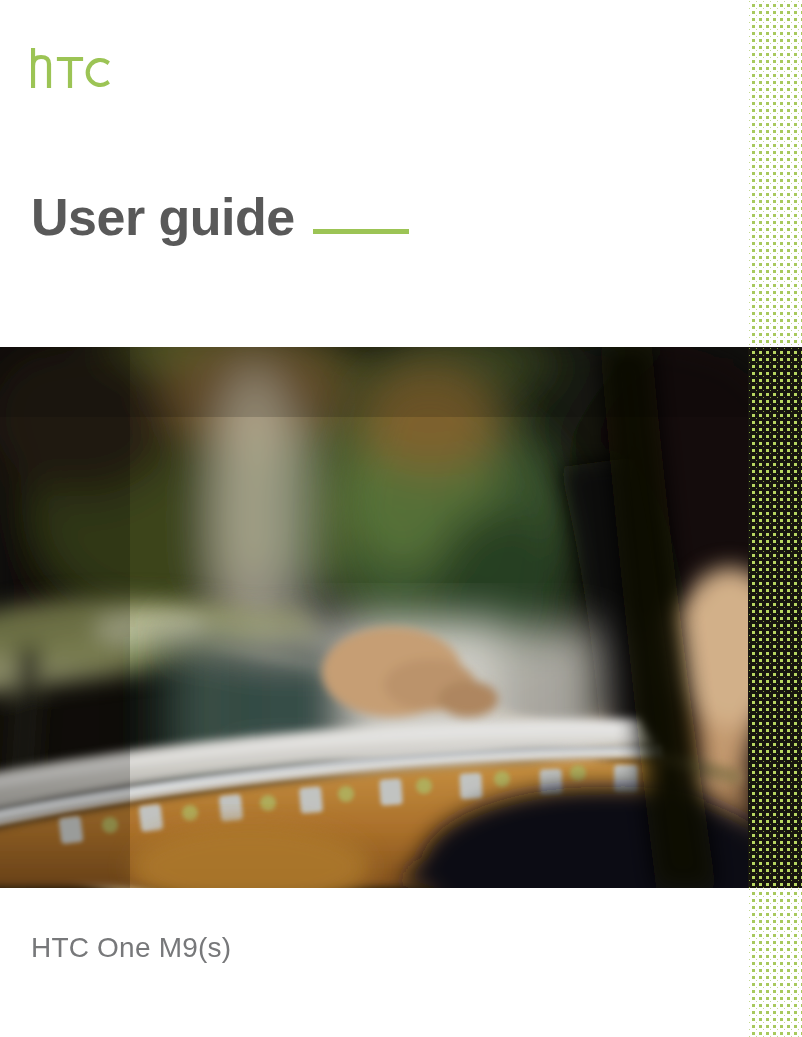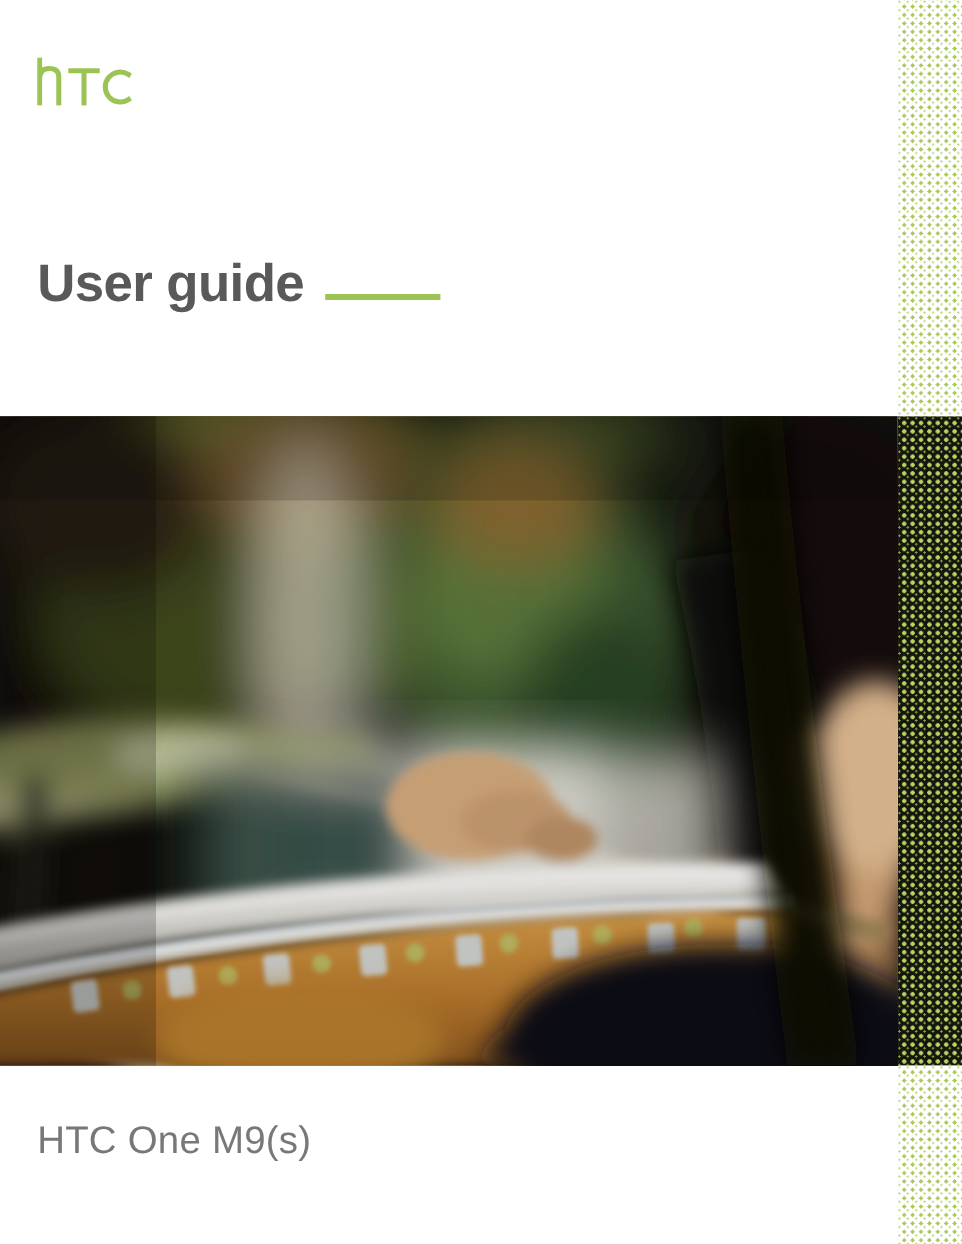--- a/index.html
+++ b/index.html
@@ -33,27 +33,26 @@
   
   .title-row {
     position: absolute;
     left: 31px;
     top: 191px;
     display: flex;
     align-items: flex-end;
     gap: 18px;
   }
   .title-text {
-    font-size: 44px;
+    font-size: 52px;
     font-weight: bold;
     color: #595959;
     letter-spacing: -0.5px;
     line-height: 1;
     white-space: nowrap;
-    margin-top: 24px;
   }
   .title-rule {
     width: 96px;
     height: 5px;
     background: #9cc455;
     margin-bottom: 9px;
     flex: none;
   }
 
   
@@ -66,21 +65,21 @@
     overflow: hidden;
     background: #1a160f;
   }
   .photo svg { display: block; width: 100%; height: 100%; }
 
   
   .device-name {
     position: absolute;
     left: 31px;
     top: 934px;
-    font-size: 32px;
+    font-size: 28px;
     font-weight: normal;
     color: #77787a;
     letter-spacing: 0.2px;
     line-height: 1;
     white-space: nowrap;
   }
 
   
   .dots-col {
     position: absolute;

